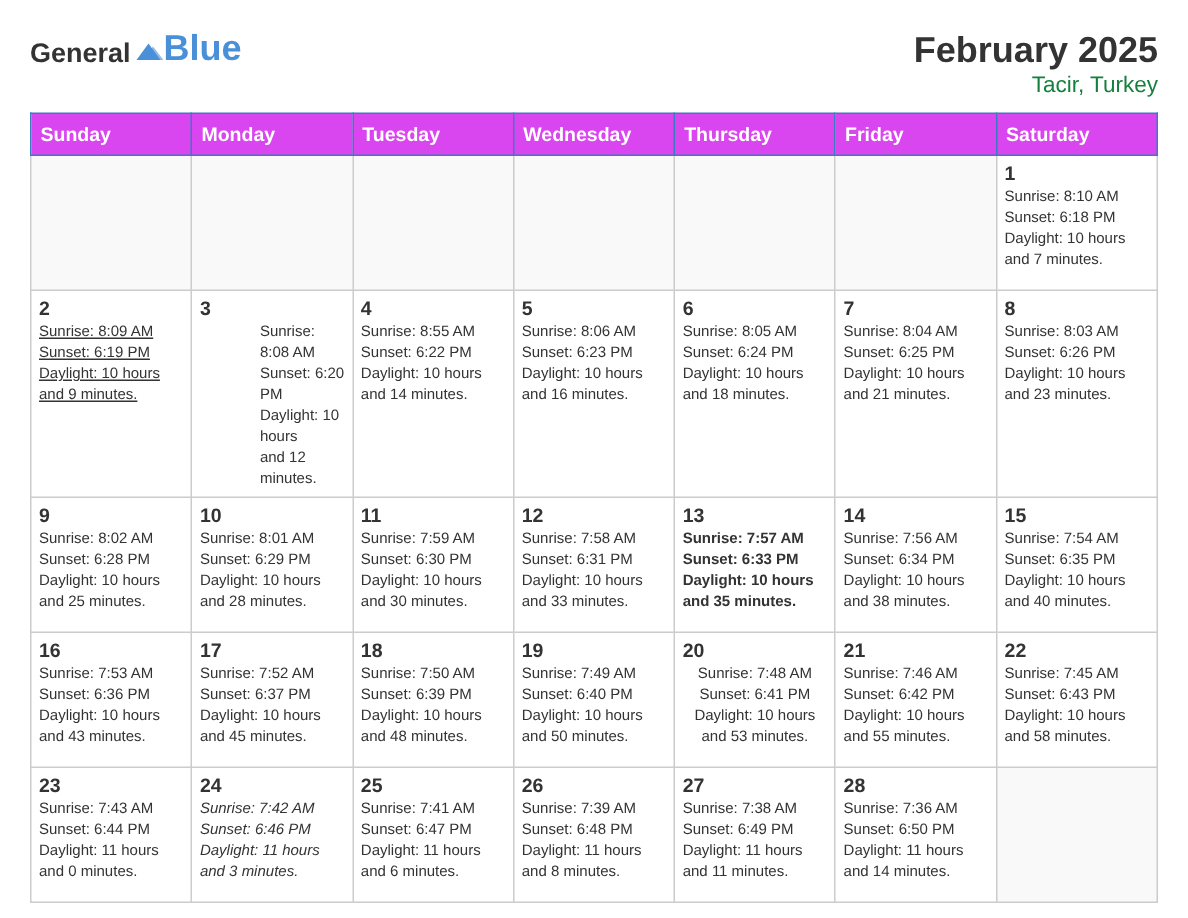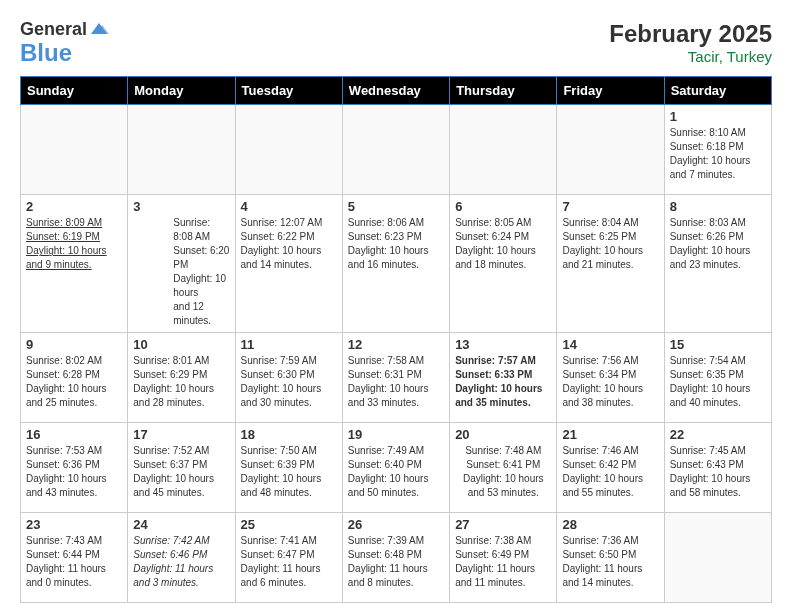--- a/index.html
+++ b/index.html
@@ -15,22 +15,23 @@
       justify-content: space-between;
       align-items: flex-start;
       margin-bottom: 10px;
     }
     .logo {
       display: flex;
       align-items: center;
     }
     .logo-text {
       display: flex;
-      flex-direction: column;
+      flex-direction: row;
       line-height: 1.1;
+      align-items: flex-end;
     }
     .logo-general {
       font-size: 18px;
       font-weight: bold;
       color: #333;
     }
     .logo-blue {
       font-size: 24px;
       font-weight: bold;
       color: #4a90d9;
@@ -51,21 +52,21 @@
     .title-location {
       font-size: 15px;
       color: #15803d;
     }
     .calendar {
       width: 100%;
       border-collapse: collapse;
       border: 1px solid #ccc;
     }
     .calendar th {
-      background-color: #000000;
+      background-color: #d946ef;
       color: #fff;
       font-size: 13px;
       font-weight: bold;
       padding: 6px 6px;
       text-align: left;
       border: 1px solid #3a7ac0;
     }
     .calendar td {
       width: 107px;
       height: 90px;
@@ -151,21 +152,21 @@
         </td>
         <td>
           <span class="day-number">3</span>
           <div class="day-info" style="white-space: pre-line; margin-left: 40px;">Sunrise: 8:08 AM
 Sunset: 6:20 PM
 Daylight: 10 hours
 and 12 minutes.</div>
         </td>
         <td>
           <span class="day-number">4</span>
-          <div class="day-info" style="white-space: pre-line;">Sunrise: 12:07 AM
+          <div class="day-info" style="white-space: pre-line;">Sunrise: 8:55 AM
 Sunset: 6:22 PM
 Daylight: 10 hours
 and 14 minutes.</div>
         </td>
         <td>
           <span class="day-number">5</span>
           <div class="day-info" style="white-space: pre-line;">Sunrise: 8:06 AM
 Sunset: 6:23 PM
 Daylight: 10 hours
 and 16 minutes.</div>

